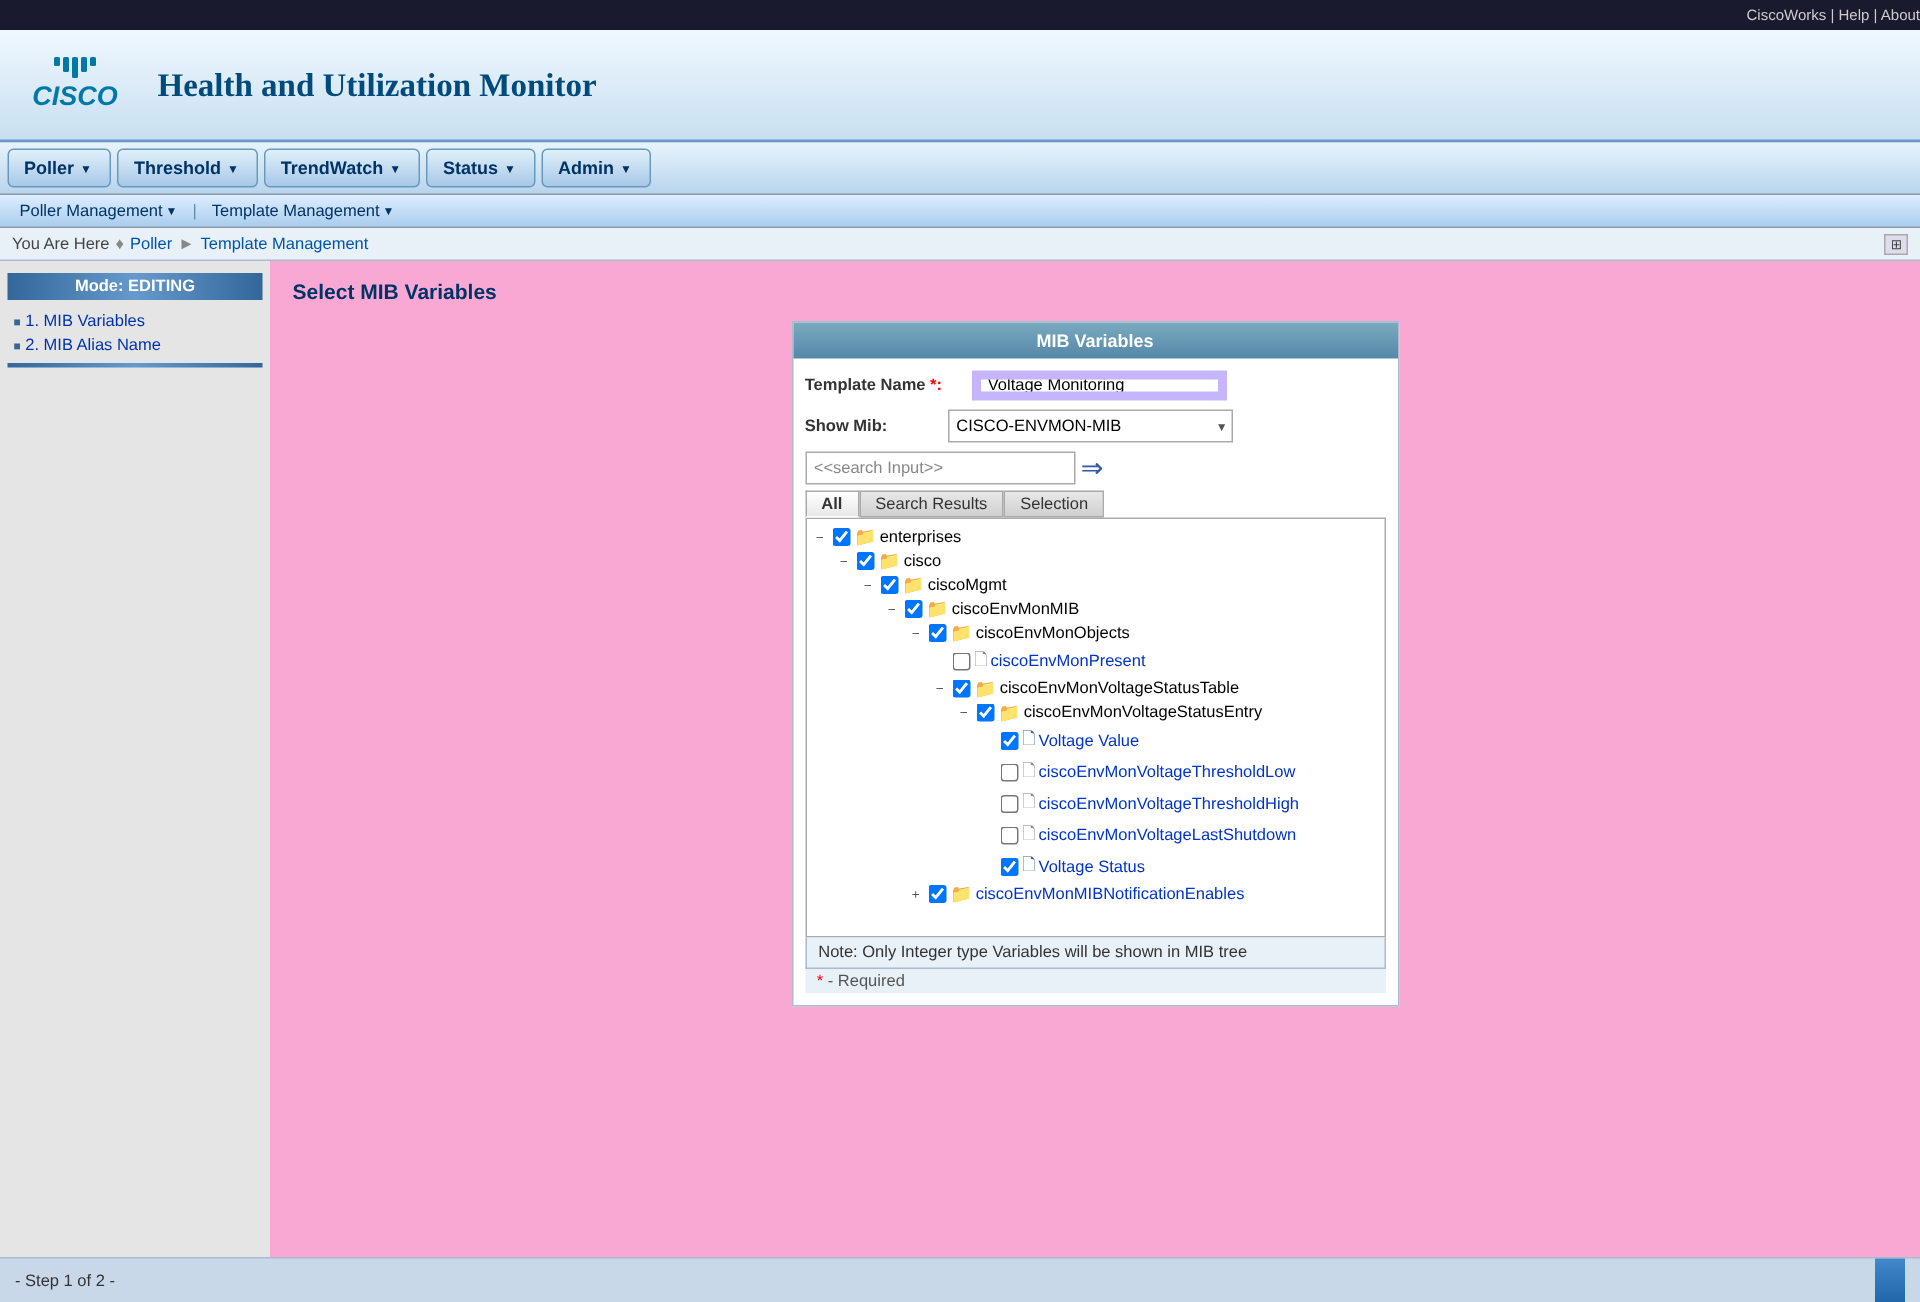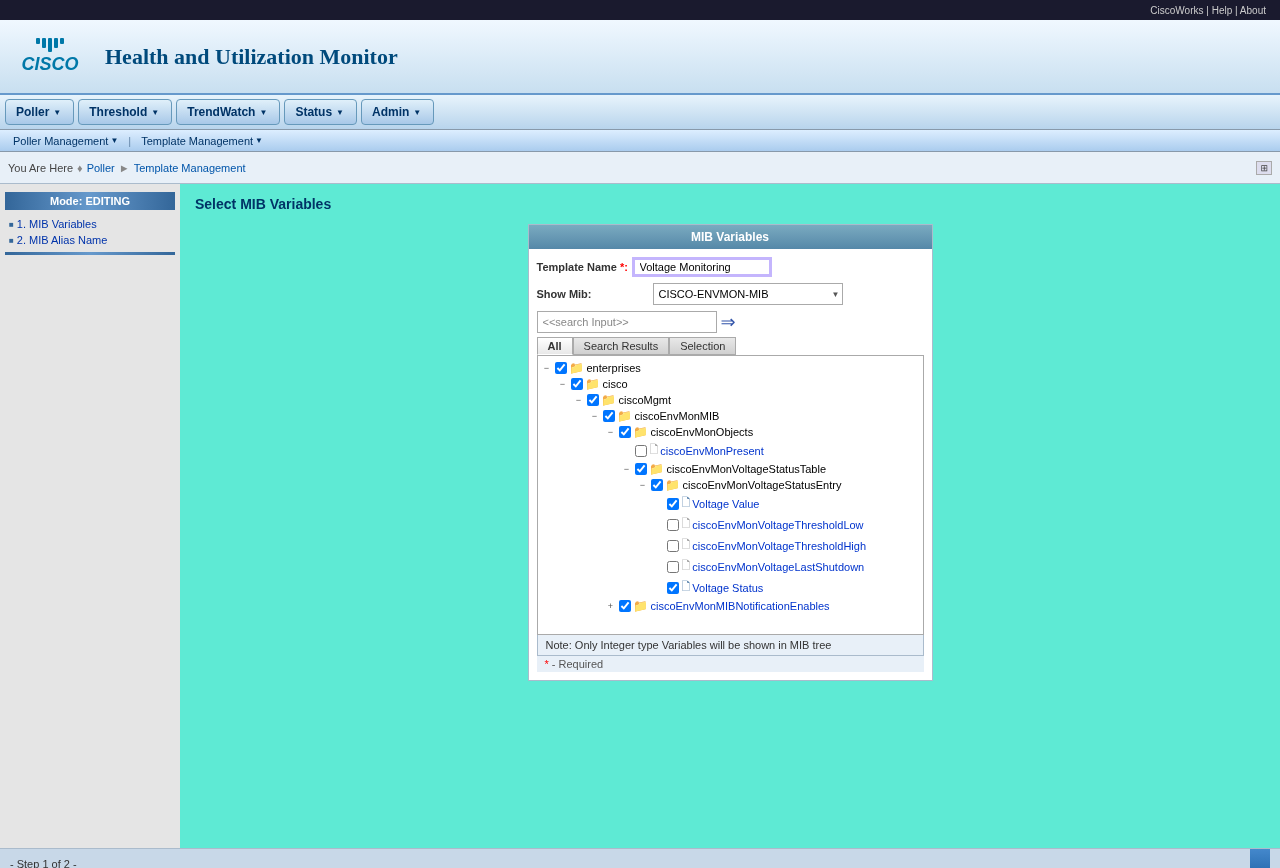--- a/index.html
+++ b/index.html
@@ -1,19 +1,19 @@
 <!DOCTYPE html>
 <html><head>
   <meta charset="utf-8">
   <style>
     * { margin: 0; padding: 0; box-sizing: border-box; }
     body { font-family: Arial, sans-serif; font-size: 11px; background: #d0d8e0; width: 1280px; height: 868px; overflow: hidden; }
 
     
-    #topbar { background: #1a1a2e; height: 20px; display: flex; align-items: center; justify-content: flex-end; padding-right: 14px; }
+    #topbar { background: #1a1a2e; height: 20px; display: flex; align-items: center; justify-content: flex-end; padding-right: 0; }
     #topbar span { color: #ccc; font-size: 10px; }
     #topbar span a { color: #ccc; text-decoration: none; cursor: pointer; }
 
     
     #header { background: linear-gradient(180deg, #f0f8ff 0%, #c8dff0 100%); height: 75px; display: flex; align-items: center; padding: 0 10px; border-bottom: 2px solid #6699cc; }
     #logo { width: 80px; height: 55px; display: flex; flex-direction: column; align-items: center; justify-content: center; }
     #logo .bars { display: flex; gap: 2px; margin-bottom: 2px; }
     #logo .bar { background: #0078a8; border-radius: 1px; }
     #logo .cisco-text { color: #0078a8; font-size: 18px; font-weight: bold; font-style: italic; }
     #app-title { color: #004a7c; font-size: 22px; font-weight: bold; margin-left: 15px; font-family: Georgia, serif; }
@@ -23,48 +23,48 @@
     .nav-btn { background: linear-gradient(180deg, #e0f0fa 0%, #a8c8e8 100%); border: 1px solid #6699bb; border-radius: 4px; padding: 4px 12px 4px 10px; margin-right: 4px; cursor: pointer; font-size: 12px; color: #003366; font-weight: bold; display: flex; align-items: center; gap: 4px; height: 26px; }
     .nav-btn .arrow { font-size: 8px; }
 
     
     #subnav { background: linear-gradient(180deg, #ddeeff 0%, #aaccee 100%); height: 22px; display: flex; align-items: center; padding: 0 5px; border-bottom: 1px solid #8899aa; }
     .subnav-item { font-size: 11px; color: #003366; padding: 2px 8px; cursor: pointer; display: flex; align-items: center; gap: 2px; }
     .subnav-sep { color: #6688aa; margin: 0 2px; }
     .subnav-arrow { font-size: 8px; }
 
     
-    #breadcrumb { background: #e8f0f8; height: 32px; display: flex; align-items: center; padding: 0 8px; border-bottom: 1px solid #aabbcc; font-size: 11px; color: #444; }
+    #breadcrumb { background: #e8f0f8; height: 22px; display: flex; align-items: center; padding: 0 8px; border-bottom: 1px solid #aabbcc; font-size: 11px; color: #444; }
     #breadcrumb a { color: #0055aa; text-decoration: none; cursor: pointer; }
     #breadcrumb .sep { margin: 0 4px; color: #888; }
     #breadcrumb .icon { float: right; margin-left: auto; cursor: pointer; border: 1px solid #aaa; background: #dde; padding: 1px 3px; font-size: 9px; }
 
     
     #main { display: flex; height: calc(868px - 20px - 75px - 35px - 22px - 22px - 30px); background: #c8d8e8; }
 
     
     #sidebar { width: 180px; background: #e5e5e5; padding: 8px 5px; flex-shrink: 0; }
     .mode-banner { background: linear-gradient(90deg, #336699 0%, #6699cc 50%, #336699 100%); color: white; font-size: 11px; font-weight: bold; padding: 3px 8px; margin-bottom: 6px; text-align: center; }
     .sidebar-item { font-size: 11px; color: #0033aa; cursor: pointer; padding: 2px 4px; display: flex; align-items: center; gap: 3px; }
     .sidebar-item .bullet { color: #336699; font-size: 8px; }
     .sidebar-sep { height: 3px; background: linear-gradient(90deg, #336699, #6699cc, #336699); margin-top: 4px; }
 
     
-    #content { flex: 1; padding: 12px 15px; overflow-y: auto; background: #5eead4; }
+    #content { flex: 1; padding: 12px 15px; overflow-y: auto; background: #f9a8d4; }
     #content h2 { font-size: 14px; color: #003366; margin-bottom: 12px; font-weight: bold; }
 
     
     .mib-panel { background: white; border: 1px solid #aabbcc; width: 405px; margin: 0 auto; }
     .mib-panel-header { background: linear-gradient(180deg, #7aaac0 0%, #5588a8 100%); color: white; font-size: 12px; font-weight: bold; padding: 5px 10px; text-align: center; }
     .mib-panel-body { padding: 8px; }
     .form-row { display: flex; align-items: center; margin-bottom: 6px; font-size: 11px; }
     .form-label { width: 95px; color: #333; font-weight: bold; }
     .form-label .req { color: red; }
-    .form-input { border: 3px solid #c4b5fd; padding: 2px 5px; font-size: 11px; width: 140px; height: 20px; }
-    .form-select-wrap { position: relative; display: inline-flex; align-items: center; margin-left: 21px; }
+    .form-input { border: 6px solid #c4b5fd; padding: 2px 5px; font-size: 11px; width: 170px; height: 20px; margin-left: 16px; }
+    .form-select-wrap { position: relative; display: inline-flex; align-items: center; }
     .form-select { border: 1px solid #aaa; padding: 2px 5px; font-size: 11px; width: 190px; height: 22px; -webkit-appearance: none; background: white; cursor: pointer; }
     .form-select-arrow { position: absolute; right: 3px; font-size: 8px; color: #555; pointer-events: none; }
 
     
     .search-row { display: flex; align-items: center; gap: 4px; margin-bottom: 4px; }
     .search-input { border: 1px solid #aaa; padding: 2px 5px; font-size: 11px; width: 180px; height: 22px; color: #888; }
     .search-go-btn { background: transparent; border: none; cursor: pointer; color: #0055cc; font-size: 16px; }
 
     
     .tabs-row { display: flex; margin-bottom: 0; }

